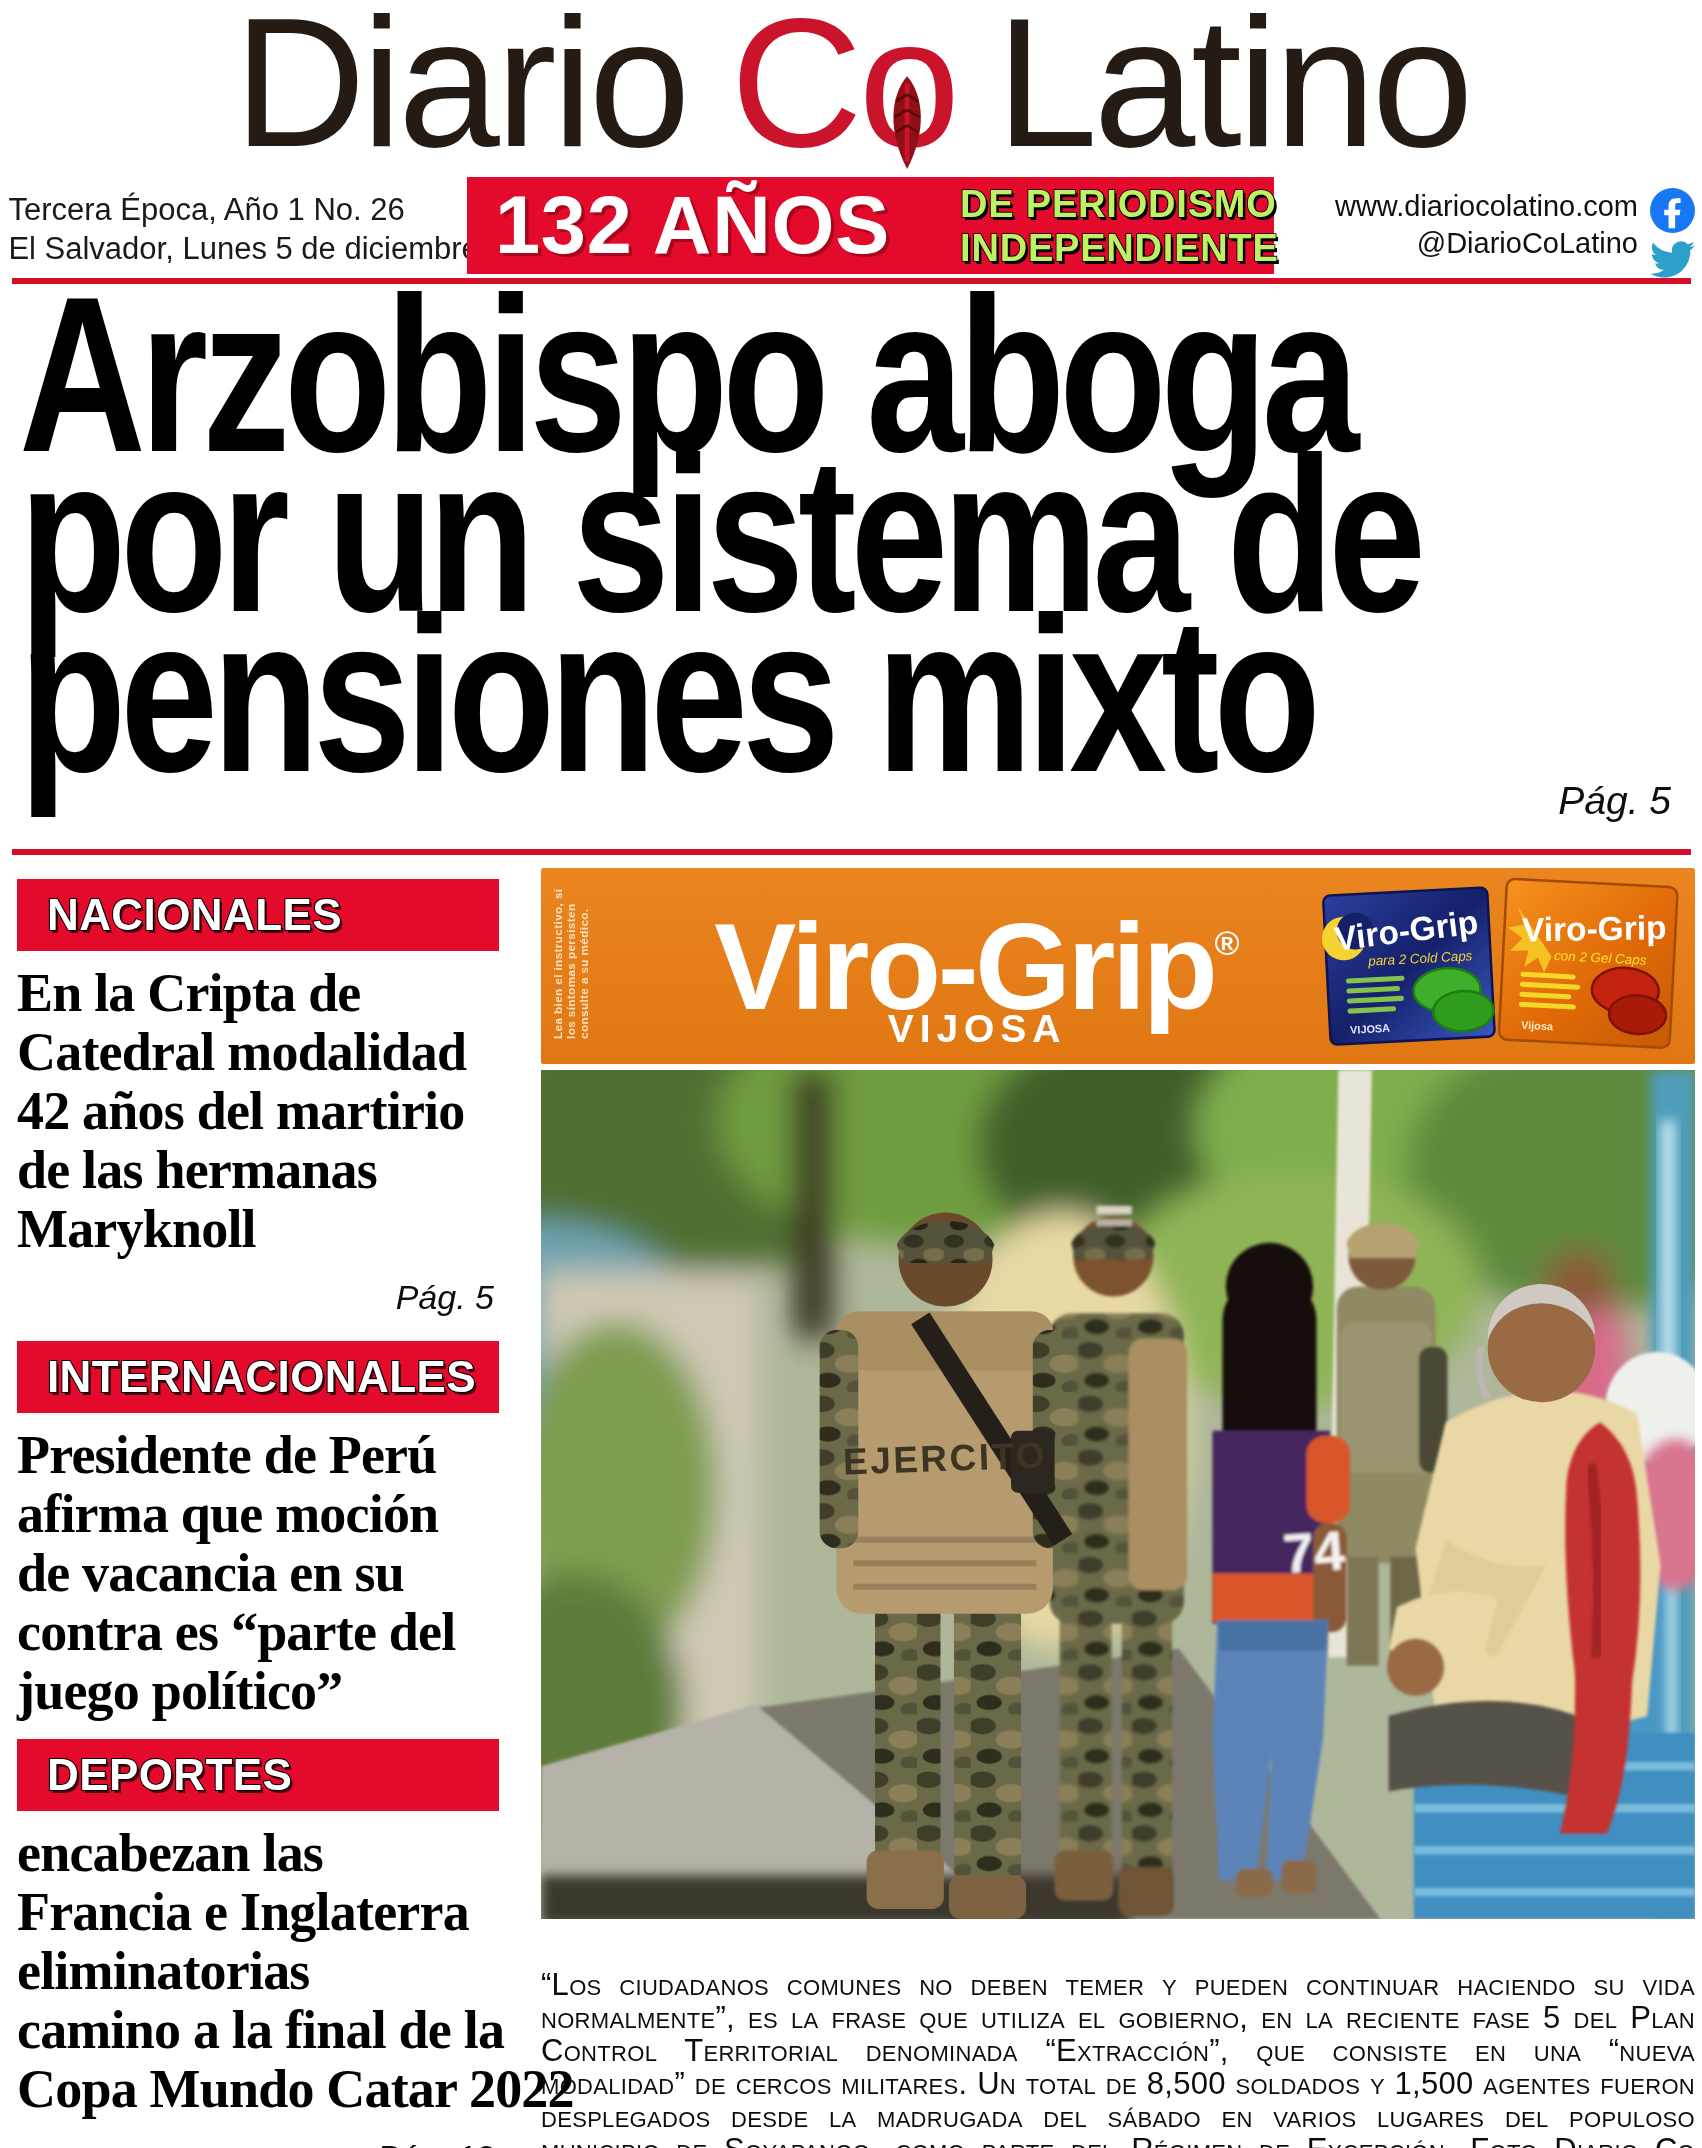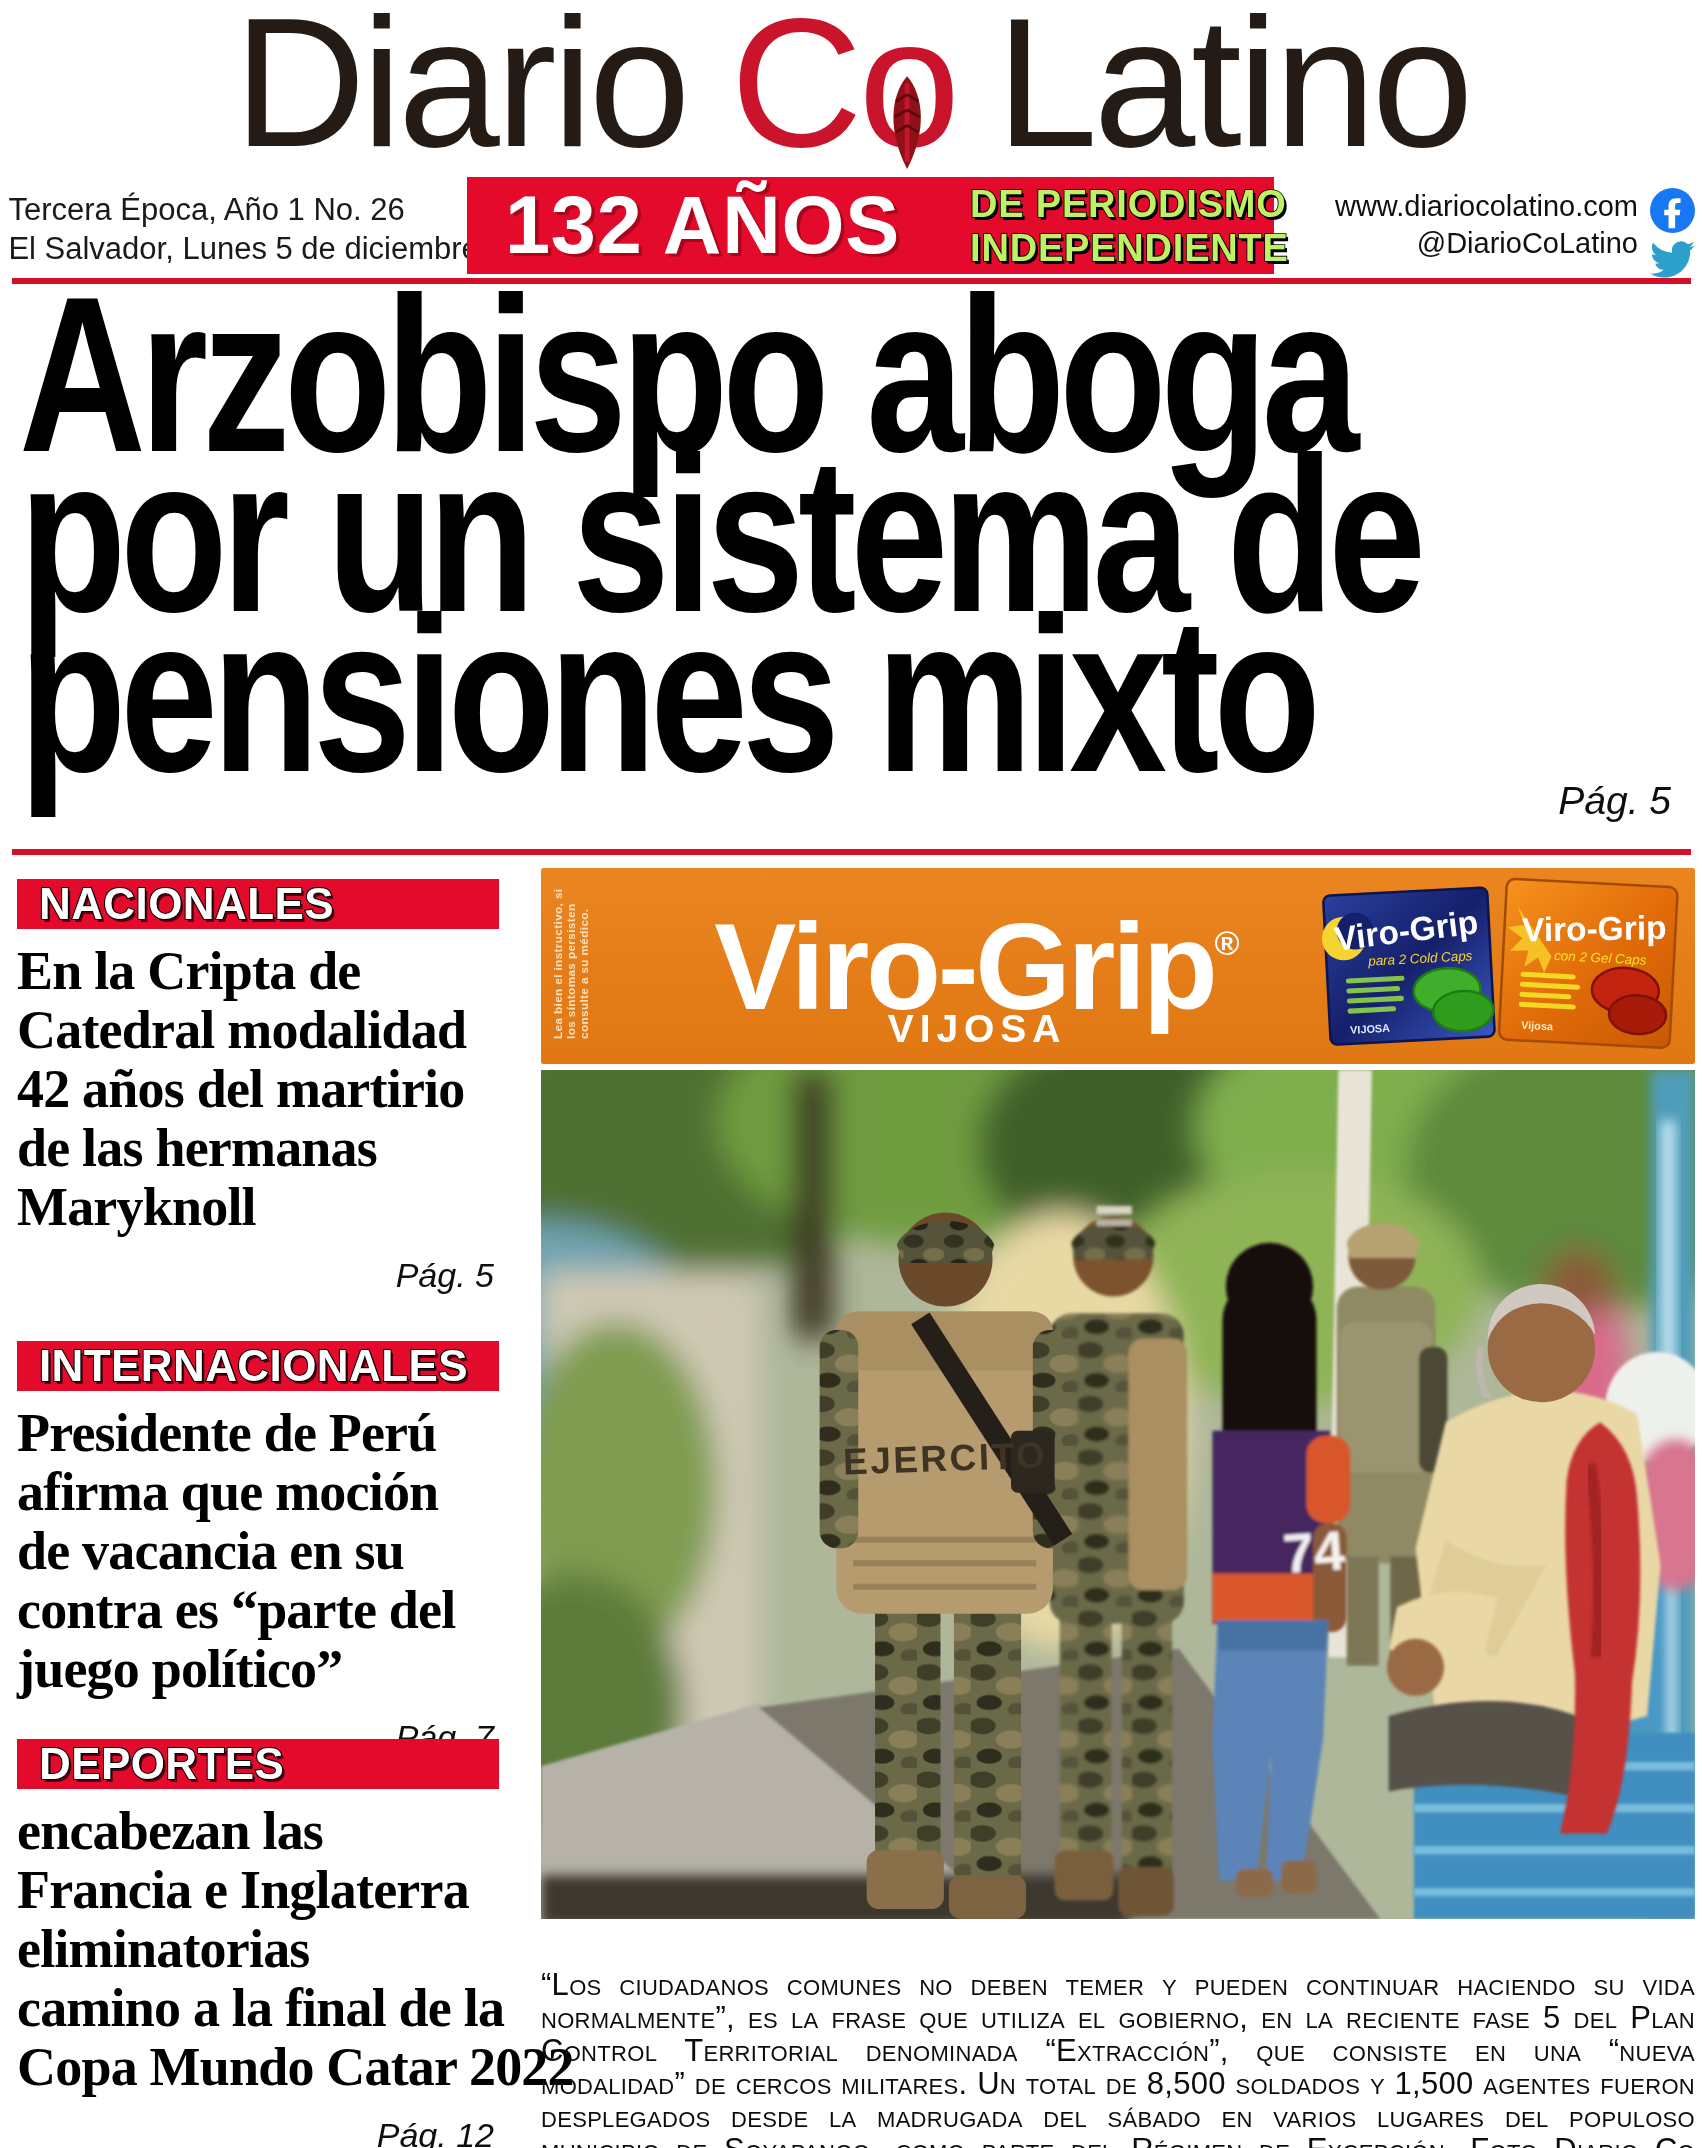--- a/index.html
+++ b/index.html
@@ -9,21 +9,21 @@
   
   .masthead{position:absolute;top:-22px;left:0;width:100%;text-align:center;
             font-size:183px;line-height:210px;letter-spacing:-4.2px;color:#241b14;white-space:nowrap;}
   .mast-red{color:#c9142c;}
   .mast-o{position:relative;display:inline-block;}
   .mast-o svg{position:absolute;left:14%;top:43%;width:72%;height:52%;}
 
   .dateline{position:absolute;left:8.4px;top:190px;font-size:31px;line-height:39px;color:#1a1a1a;}
 
   .banner{position:absolute;left:467px;top:177px;width:807px;height:97px;background:#e30a2b;
-          display:flex;align-items:center;padding:0 38px;box-sizing:border-box;gap:25px;}
+          display:flex;align-items:center;padding:0 28px;box-sizing:border-box;gap:25px;}
   .banner-years{font-size:81px;font-weight:bold;color:#fff;letter-spacing:0.8px;
                 text-shadow:3.4px 3.4px 0 rgba(60,0,0,.35);white-space:nowrap;}
   .banner-right{display:flex;flex-direction:column;justify-content:center;}
   .banner-right div{font-size:38px;line-height:44px;font-weight:bold;color:#bef264;letter-spacing:0.8px;
                     -webkit-text-stroke:1.7px #000;paint-order:stroke fill;text-shadow:2.5px 2.5px 0 #000;white-space:nowrap;margin-left:45px;}
 
   .contact{position:absolute;right:65px;top:188px;text-align:right;font-size:29px;line-height:37px;color:#101010;}
   .social{position:absolute;right:5px;top:188px;width:52px;display:flex;flex-direction:column;align-items:center;gap:6.7px;}
 
   .red-rule{position:absolute;left:11.7px;right:11.7px;height:5.9px;background:#d50f28;}
@@ -32,21 +32,21 @@
 
   
   .main-headline{position:absolute;left:18.5px;top:295px;width:2182px;
                  font-weight:bold;font-size:221px;line-height:160px;letter-spacing:-7.6px;color:#000;
                  transform:scaleX(0.795);transform-origin:0 0;white-space:nowrap;}
   .main-pag{position:absolute;right:32px;top:779px;font-size:39px;font-style:italic;color:#0e0e0e;}
 
   
   .section{position:absolute;left:17px;width:482px;}
   .sec-nac{top:879px;} .sec-int{top:1341px;} .sec-dep{top:1739px;}
-  .sec-bar{height:50px;background:#e30a2b;display:flex;align-items:center;padding-left:22px;margin-bottom:13.4px;}
+  .sec-bar{height:72px;background:#e30a2b;display:flex;align-items:center;padding-left:30px;margin-bottom:13.4px;}
   .sec-label{font-size:44px;font-weight:bold;color:#fff;letter-spacing:0.4px;
              -webkit-text-stroke:2.1px #000;paint-order:stroke fill;text-shadow:2.5px 2.5px 0 rgba(0,0,0,.65);}
   .sec-headline{font-family:"Liberation Serif", serif;font-weight:bold;font-size:54px;line-height:59px;
                 color:#000;letter-spacing:-0.8px;}
   .sec-headline div{white-space:nowrap;}
   .sec-page{font-style:italic;font-size:34px;text-align:right;margin-top:18.5px;padding-right:5px;color:#0e0e0e;}
 
   
   .ad{position:absolute;left:541px;top:868px;width:1154px;height:196px;
       background:linear-gradient(180deg,#ea8520 0%,#e07713 100%);border-radius:2.5px;}

